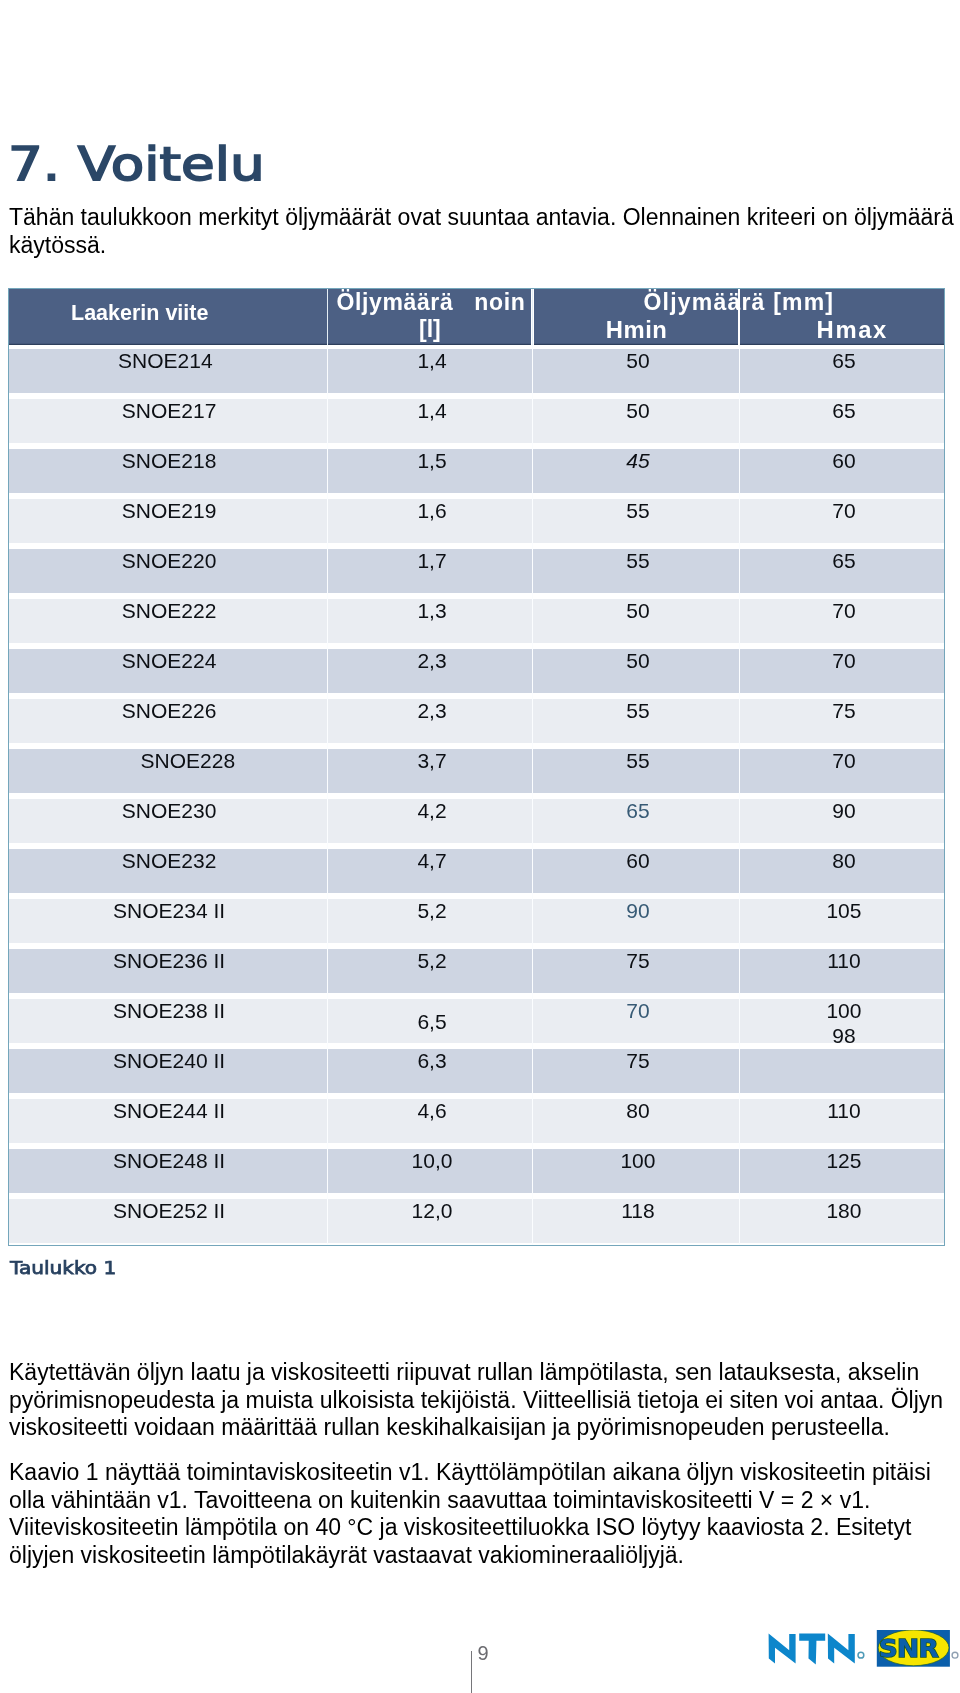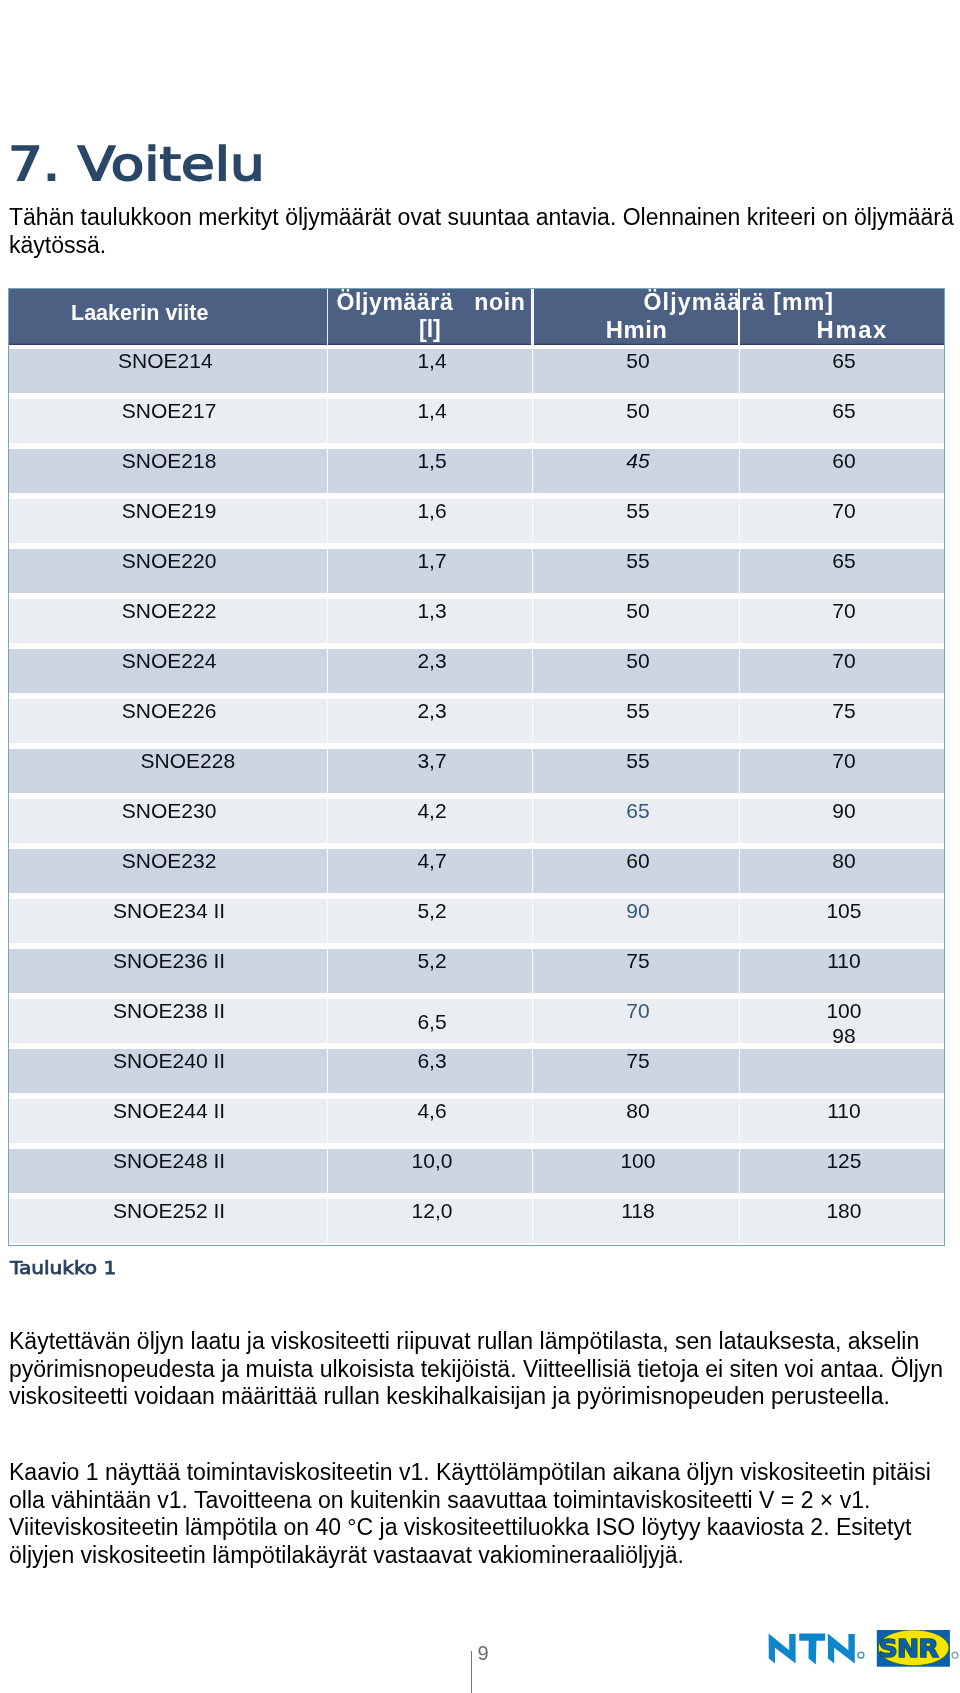--- a/index.html
+++ b/index.html
@@ -23,21 +23,21 @@
   .band{position:absolute;height:43.5px;}
   .band.dark{background:#ced5e2;}
   .band.light{background:#eaedf2;}
   .vline{position:absolute;width:1.4px;background:#fbfdff;}
   .cell{position:absolute;font-size:21px;line-height:24px;color:#0c0f14;text-align:center;white-space:pre;}
   .cell.accent{color:#375a75;}
 
   .caption{position:absolute;left:9.6px;top:1258.4px;font-family:"DejaVu Sans",sans-serif;font-size:17.8px;font-weight:normal;color:#27405f;line-height:20px;-webkit-text-stroke:0.75px #27405f;transform:scaleX(1.13);transform-origin:0 0;white-space:pre;}
 
   .para{position:absolute;font-size:23px;line-height:27.7px;color:#000000;}
-  .para1{left:9px;top:1328px;width:949px;}
+  .para1{left:9px;top:1359px;width:949px;}
   .para2{left:9px;top:1458.8px;width:949px;}
 
   .pagerule{position:absolute;left:470.6px;top:1651px;width:1.2px;height:42px;background:#76767a;}
   .pagenum{position:absolute;left:477.5px;top:1642px;font-size:20px;color:#6a6a6f;line-height:23px;}
 
   .logo{position:absolute;left:765px;top:1630px;width:200px;height:46px;}
 </style>
 </head>
 <body>
 

